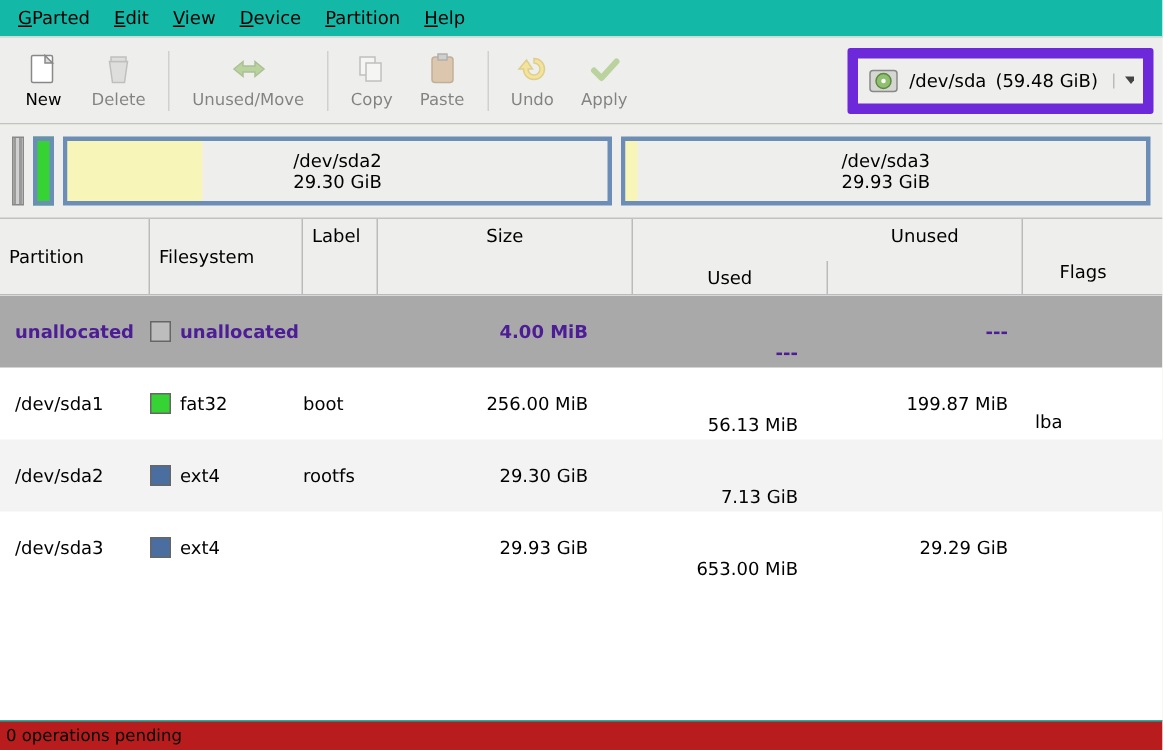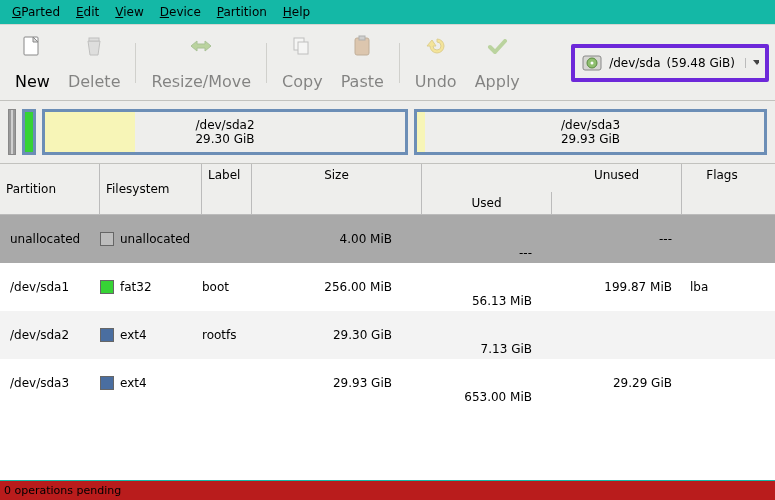--- a/index.html
+++ b/index.html
@@ -39,28 +39,28 @@
   align-items: center;
   justify-content: center;
   padding: 4px 8px;
   min-width: 46px;
   cursor: pointer;
   border: 1px solid transparent;
   border-radius: 3px;
 }
 .tool-btn.disabled { opacity: 0.45; cursor: default; }
 .tool-btn .ico { width: 24px; height: 24px; display:flex; align-items:center; justify-content:center; }
-.tool-btn .lbl { margin-top: 14px; font-size: 16px; }
+.tool-btn .lbl { margin-top: 2px; font-size: 11px; }
 .tool-sep { width: 1px; height: 40px; background: #d0d0cc; margin: 0 6px; }
 .spacer { flex: 1; }
 .device-select {
   display: flex;
   align-items: center;
   gap: 6px;
-  border: 4px solid #6d28d9;
+  border: 7px solid #6d28d9;
   background: #eeeeec;
   padding: 4px 6px;
   border-radius: 2px;
 }
 .device-select .hd-ico { width: 22px; height: 22px; }
 .device-select .dd { width: 14px; display:flex; align-items:center; justify-content:center; border-left: 1px solid #bbb; padding-left: 6px; margin-left: 4px; }
 .partition-map {
   display: flex;
   padding: 8px;
   gap: 6px;
@@ -114,29 +114,29 @@
   flex: 1;
   background: #fff;
   overflow: auto;
 }
 .table-row {
   display: flex;
   align-items: center;
   padding: 3px 0;
   font-size: 12px;
 }
-.table-row.sel { background: #a9a9a9; color: #000000; }
+.table-row.sel { background: #a9a9a9; color: #4c1d95; font-weight: bold; }
 .table-row.even { background: #f3f3f3; }
 .col-part { width: 100px; padding-left: 10px; display:flex; align-items:center; gap:4px; }
 .col-fs { width: 102px; display:flex; align-items:center; gap:6px; }
 .col-label { width: 50px; }
 .col-size { width: 170px; text-align: right; padding-right: 30px; }
 .col-used { width: 130px; text-align: right; padding-right: 20px; margin-top: 28px; }
 .col-unused { width: 130px; text-align: right; padding-right: 10px; }
-.col-flags { width: 80px; padding-left: 8px; }
+.col-flags { width: 80px; padding-left: 8px; margin-top: 24px; }
 .fs-swatch { width: 14px; height: 14px; border: 1px solid #666; }
 .sw-unalloc { background: #bdbdbd; }
 .sw-fat32 { background: #36d335; }
 .sw-ext4 { background: #4a6ea0; }
 .statusbar {
   background: #b91c1c;
   border-top: 1px solid #14b8a6;
   padding: 3px 4px;
   font-size: 11px;
 }
@@ -172,21 +172,21 @@
     </span>
     <span class="lbl">Delete</span>
   </div>
   <div class="tool-sep"></div>
   <div class="tool-btn disabled">
     <span class="ico">
       <svg width="24" height="22">
           <path d="M2 11 L8 6 L8 9 L16 9 L16 6 L22 11 L16 16 L16 13 L8 13 L8 16 Z" fill="#7cb342" stroke="#558b2f"></path>
         </svg>
     </span>
-    <span class="lbl">Resize/Move</span>
+    <span class="lbl">Unused/Move</span>
   </div>
   <div class="tool-sep"></div>
   <div class="tool-btn disabled">
     <span class="ico">
       <svg width="22" height="22">
           <rect x="3" y="3" width="10" height="12" fill="#fff" stroke="#888"></rect>
           <rect x="7" y="7" width="10" height="12" fill="#fff" stroke="#888"></rect>
         </svg>
     </span>
     <span class="lbl">Copy</span>

